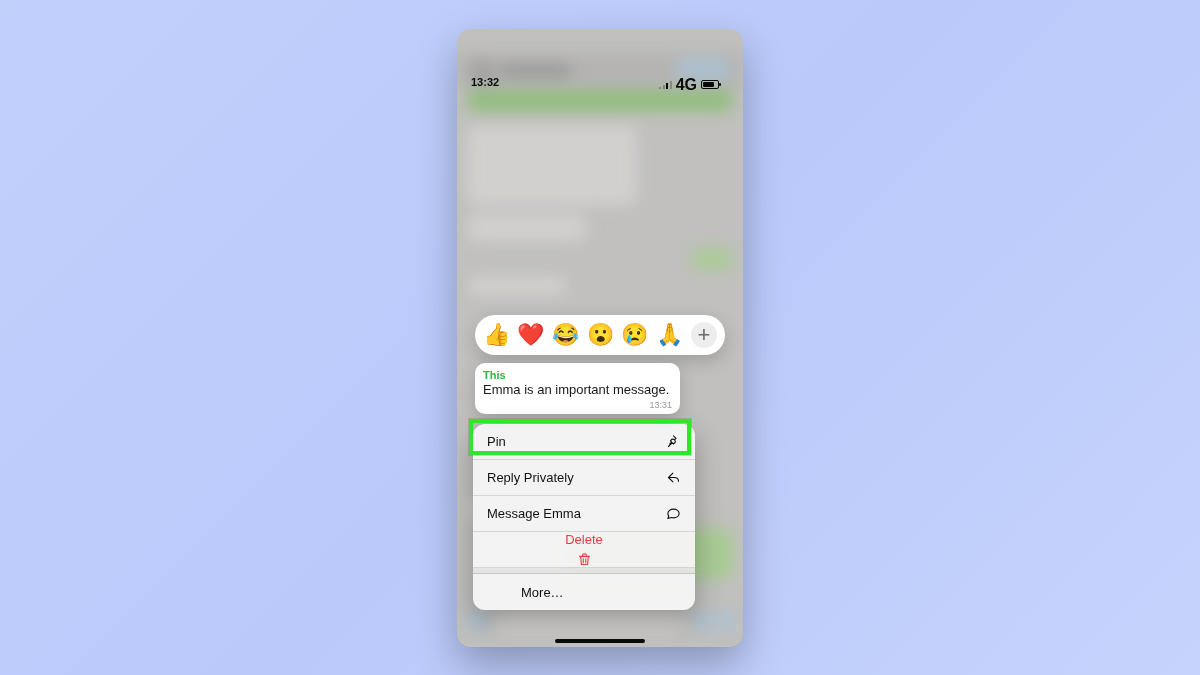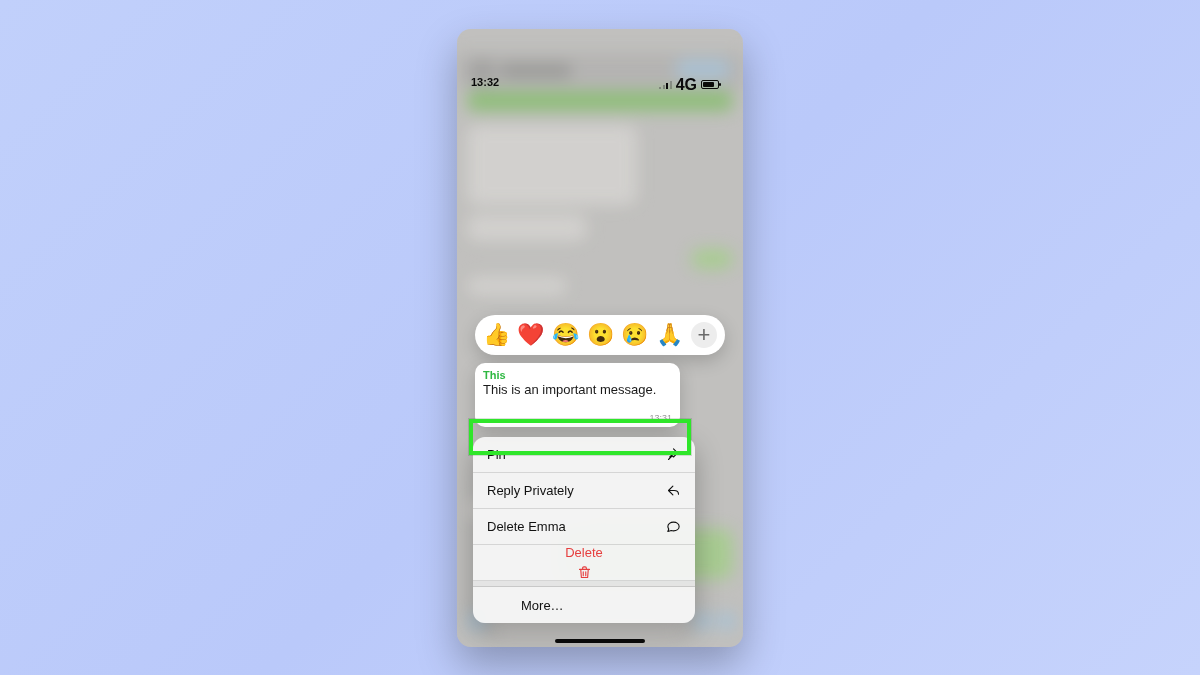--- a/index.html
+++ b/index.html
@@ -99,21 +99,21 @@
   .msg {
     background:#fff;
     border-radius: 10px;
     padding: 6px 8px 4px 8px;
     width: 205px;
     box-shadow: 0 6px 18px rgba(0,0,0,0.18);
     margin-bottom:10px;
   }
   .sender { font-size: 11px; color:#2fb842; font-weight:600; }
   .msg-text { font-size: 13px; color:#1a1a1a; line-height:1.3; margin-top:1px;}
-  .msg-time { font-size: 9px; color:#9a9a9a; text-align:right; margin-top:15px;}
+  .msg-time { font-size: 9px; color:#9a9a9a; text-align:right; margin-top:2px;}
   .menu {
     background: rgba(245,245,245,0.96);
     border-radius: 12px;
     width: 222px;
     margin-left:-2px;
     overflow:hidden;
     box-shadow: 0 10px 28px rgba(0,0,0,0.28);
   }
   .menu-item {
     display:flex; align-items:center; justify-content:space-between;
@@ -186,21 +186,21 @@
       <span>❤️</span>
       <span>😂</span>
       <span>😮</span>
       <span>😢</span>
       <span>🙏</span>
       <span class="react-add">+</span>
     </div>
 
     <div class="msg">
       <div class="sender">This</div>
-      <div class="msg-text">This is an important message.</div>
+      <div class="msg-text">Emma is an important message.</div>
       <div class="msg-time">13:31</div>
     </div>
 
     <div class="menu">
       <div class="menu-item" id="mi-pin">
         <span>Pin</span>
         <span class="menu-icon">
           <svg viewBox="0 0 24 24" fill="none" stroke="#111" stroke-width="1.8" stroke-linecap="round" stroke-linejoin="round">
               <path d="M12 3 l4 4 -2 2 1 4 -3 3 -2-2 -3 3 -1-1 3-3 -2-2 3-3 4 1 2-2z M7 17 l-3 3"></path>
             </svg>
@@ -208,21 +208,21 @@
       </div>
       <div class="menu-item">
         <span>Reply Privately</span>
         <span class="menu-icon">
           <svg viewBox="0 0 24 24" fill="none" stroke="#111" stroke-width="1.8" stroke-linecap="round" stroke-linejoin="round">
               <path d="M11 5 L4 12 L11 19 M4 12 h9 c4 0 7 2 7 6"></path>
             </svg>
         </span>
       </div>
       <div class="menu-item">
-        <span>Delete Emma</span>
+        <span>Message Emma</span>
         <span class="menu-icon">
           <svg viewBox="0 0 24 24" fill="none" stroke="#111" stroke-width="1.8" stroke-linecap="round" stroke-linejoin="round">
               <path d="M21 12c0 4-4 7-9 7-1.3 0-2.5-.2-3.6-.6L3 20l1.4-4C3.5 14.8 3 13.5 3 12c0-4 4-7 9-7s9 3 9 7z"></path>
             </svg>
         </span>
       </div>
       <div class="menu-item destructive">
         <span>Delete</span>
         <span class="menu-icon">
           <svg viewBox="0 0 24 24" fill="none" stroke="#e63e3e" stroke-width="1.8" stroke-linecap="round" stroke-linejoin="round">

